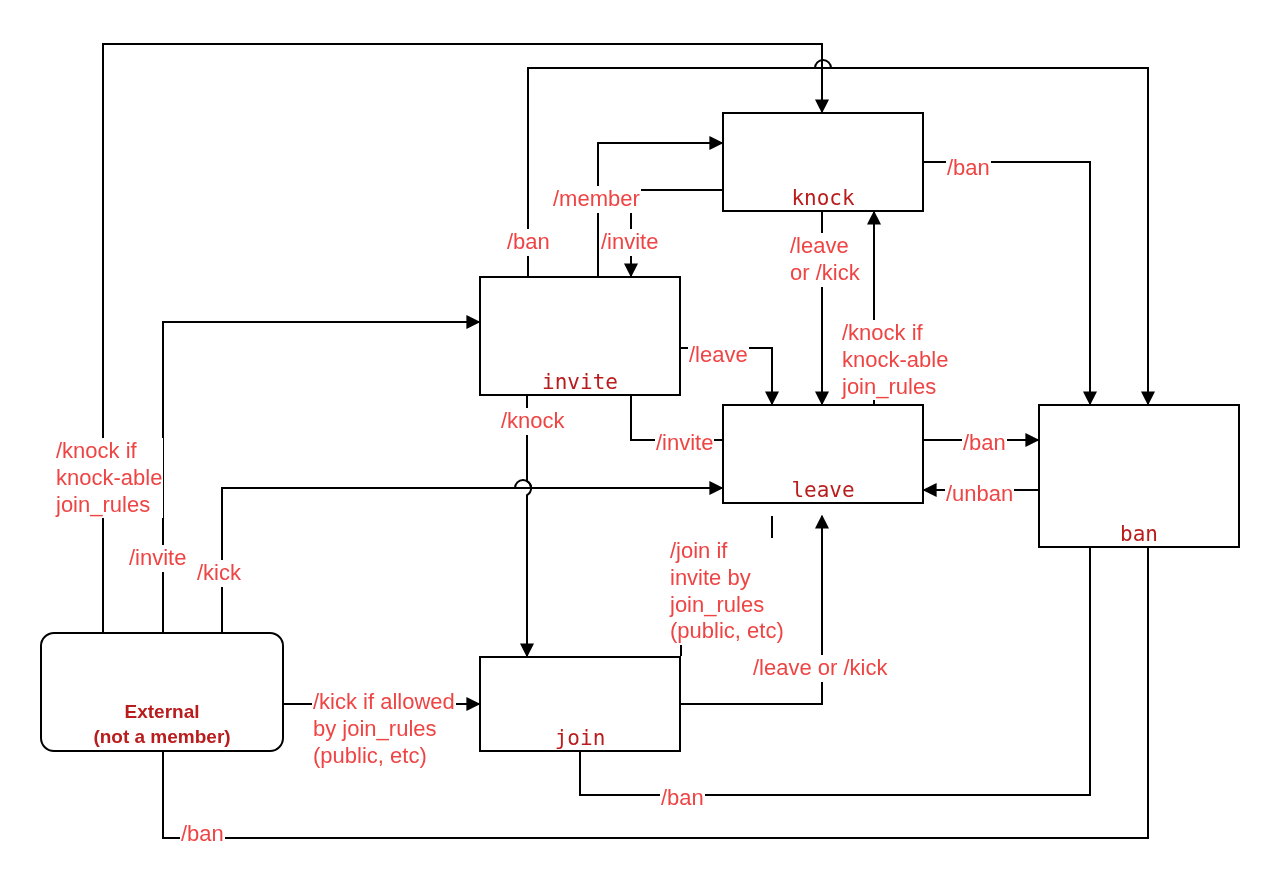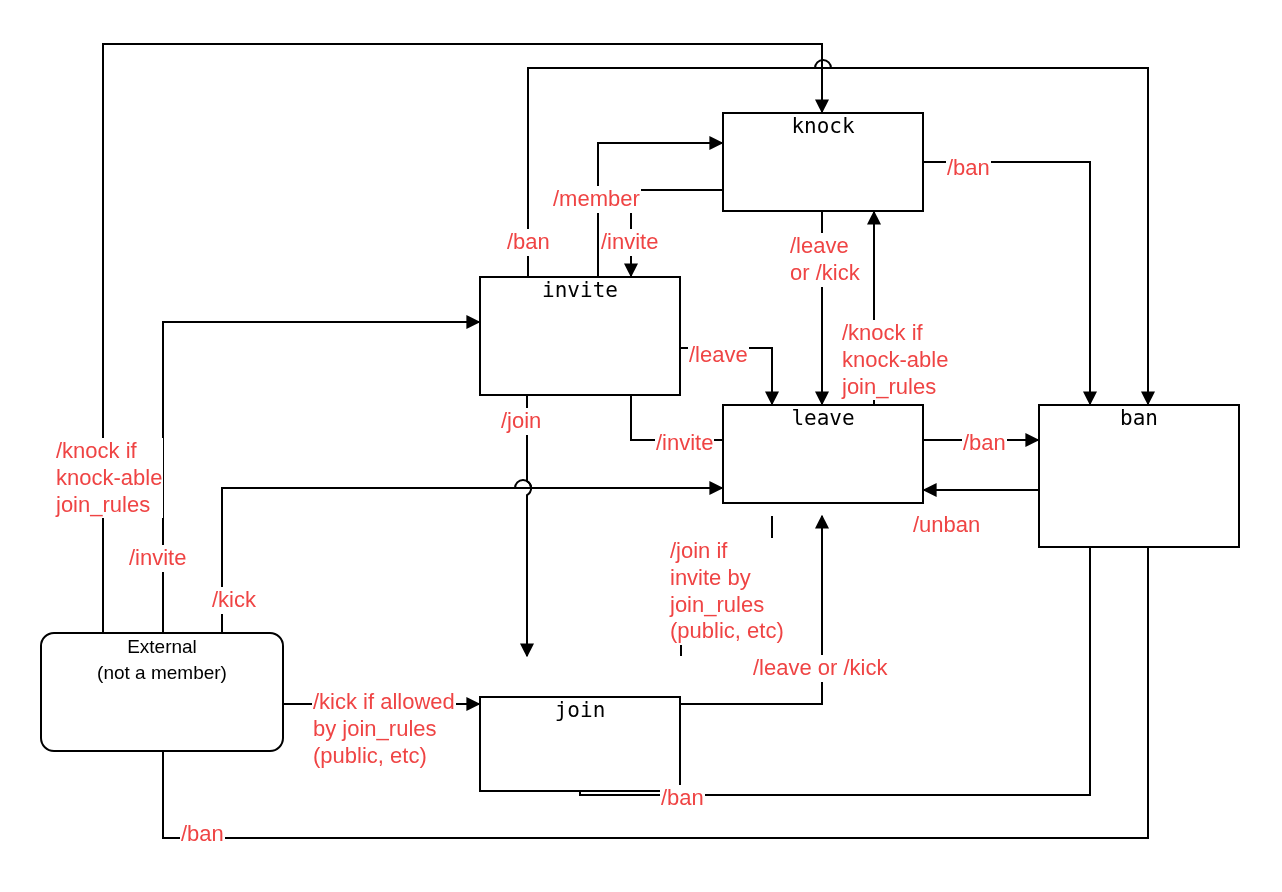--- a/index.html
+++ b/index.html
@@ -21,34 +21,35 @@
     top: 0;
     width: 1282px;
     height: 892px;
   }
   .node {
     position: absolute;
     box-sizing: border-box;
     border: 2px solid #000000;
     background: #ffffff;
     display: flex;
-    align-items: flex-start;
+    align-items: flex-end;
     justify-content: center;
     text-align: center;
     font-family: "DejaVu Sans Mono", monospace;
     font-size: 21px;
-    color: #000000;
+    color: #b91c1c;
     z-index: 3;
   }
   .node.rounded {
     border-radius: 14px;
     font-family: "Liberation Sans", sans-serif;
     font-size: 19px;
     line-height: 1.35;
     white-space: pre-line;
+    font-weight: bold;
   }
   .elabel {
     position: absolute;
     font-family: "Liberation Sans", sans-serif;
     font-size: 22px;
     color: #ef4444;
     background: #ffffff;
     line-height: 1.22;
     white-space: pre-line;
     z-index: 4;
@@ -125,48 +126,48 @@
   </div>
 
   <div class="node" style="left:722px; top:404px; width:202px; height:100px;">
     <span>leave</span>
   </div>
 
   <div class="node" style="left:1038px; top:404px; width:202px; height:144px;">
     <span>ban</span>
   </div>
 
-  <div class="node" style="left:479px; top:656px; width:202px; height:96px;margin-top:40px;">
+  <div class="node" style="left:479px; top:656px; width:202px; height:96px;">
     <span>join</span>
   </div>
 
   <div class="elabel" style="left:55px; top:438px;">/knock if
 knock-able
 join_rules</div>
   <div class="elabel" style="left:128px; top:545px;">/invite</div>
-  <div class="elabel" style="left:196px; top:587px;margin-left:15px;">/kick</div>
+  <div class="elabel" style="left:196px; top:560px;">/kick</div>
   <div class="elabel" style="left:312px; top:689px;">/kick if allowed
 by join_rules
 (public, etc)</div>
   <div class="elabel" style="left:180px; top:821px;">/ban</div>
 
   <div class="elabel" style="left:552px; top:186px;">/member</div>
   <div class="elabel" style="left:506px; top:229px;">/ban</div>
   <div class="elabel" style="left:600px; top:229px;">/invite</div>
   <div class="elabel" style="left:946px; top:155px;">/ban</div>
   <div class="elabel" style="left:789px; top:233px;">/leave
 or /kick</div>
   <div class="elabel" style="left:841px; top:320px;">/knock if
 knock-able
 join_rules</div>
   <div class="elabel" style="left:688px; top:342px;">/leave</div>
-  <div class="elabel" style="left:500px; top:408px;">/join</div>
+  <div class="elabel" style="left:500px; top:408px;">/knock</div>
   <div class="elabel" style="left:655px; top:430px;">/invite</div>
   <div class="elabel" style="left:962px; top:430px;">/ban</div>
-  <div class="elabel" style="left:912px; top:481px;margin-top:31px;">/unban</div>
+  <div class="elabel" style="left:945px; top:481px;">/unban</div>
   <div class="elabel" style="left:669px; top:538px;">/join if
 invite by
 join_rules
 (public, etc)</div>
   <div class="elabel" style="left:752px; top:655px;">/leave or /kick</div>
   <div class="elabel" style="left:660px; top:785px;">/ban</div>
 
 </div>
 
 </body></html>

